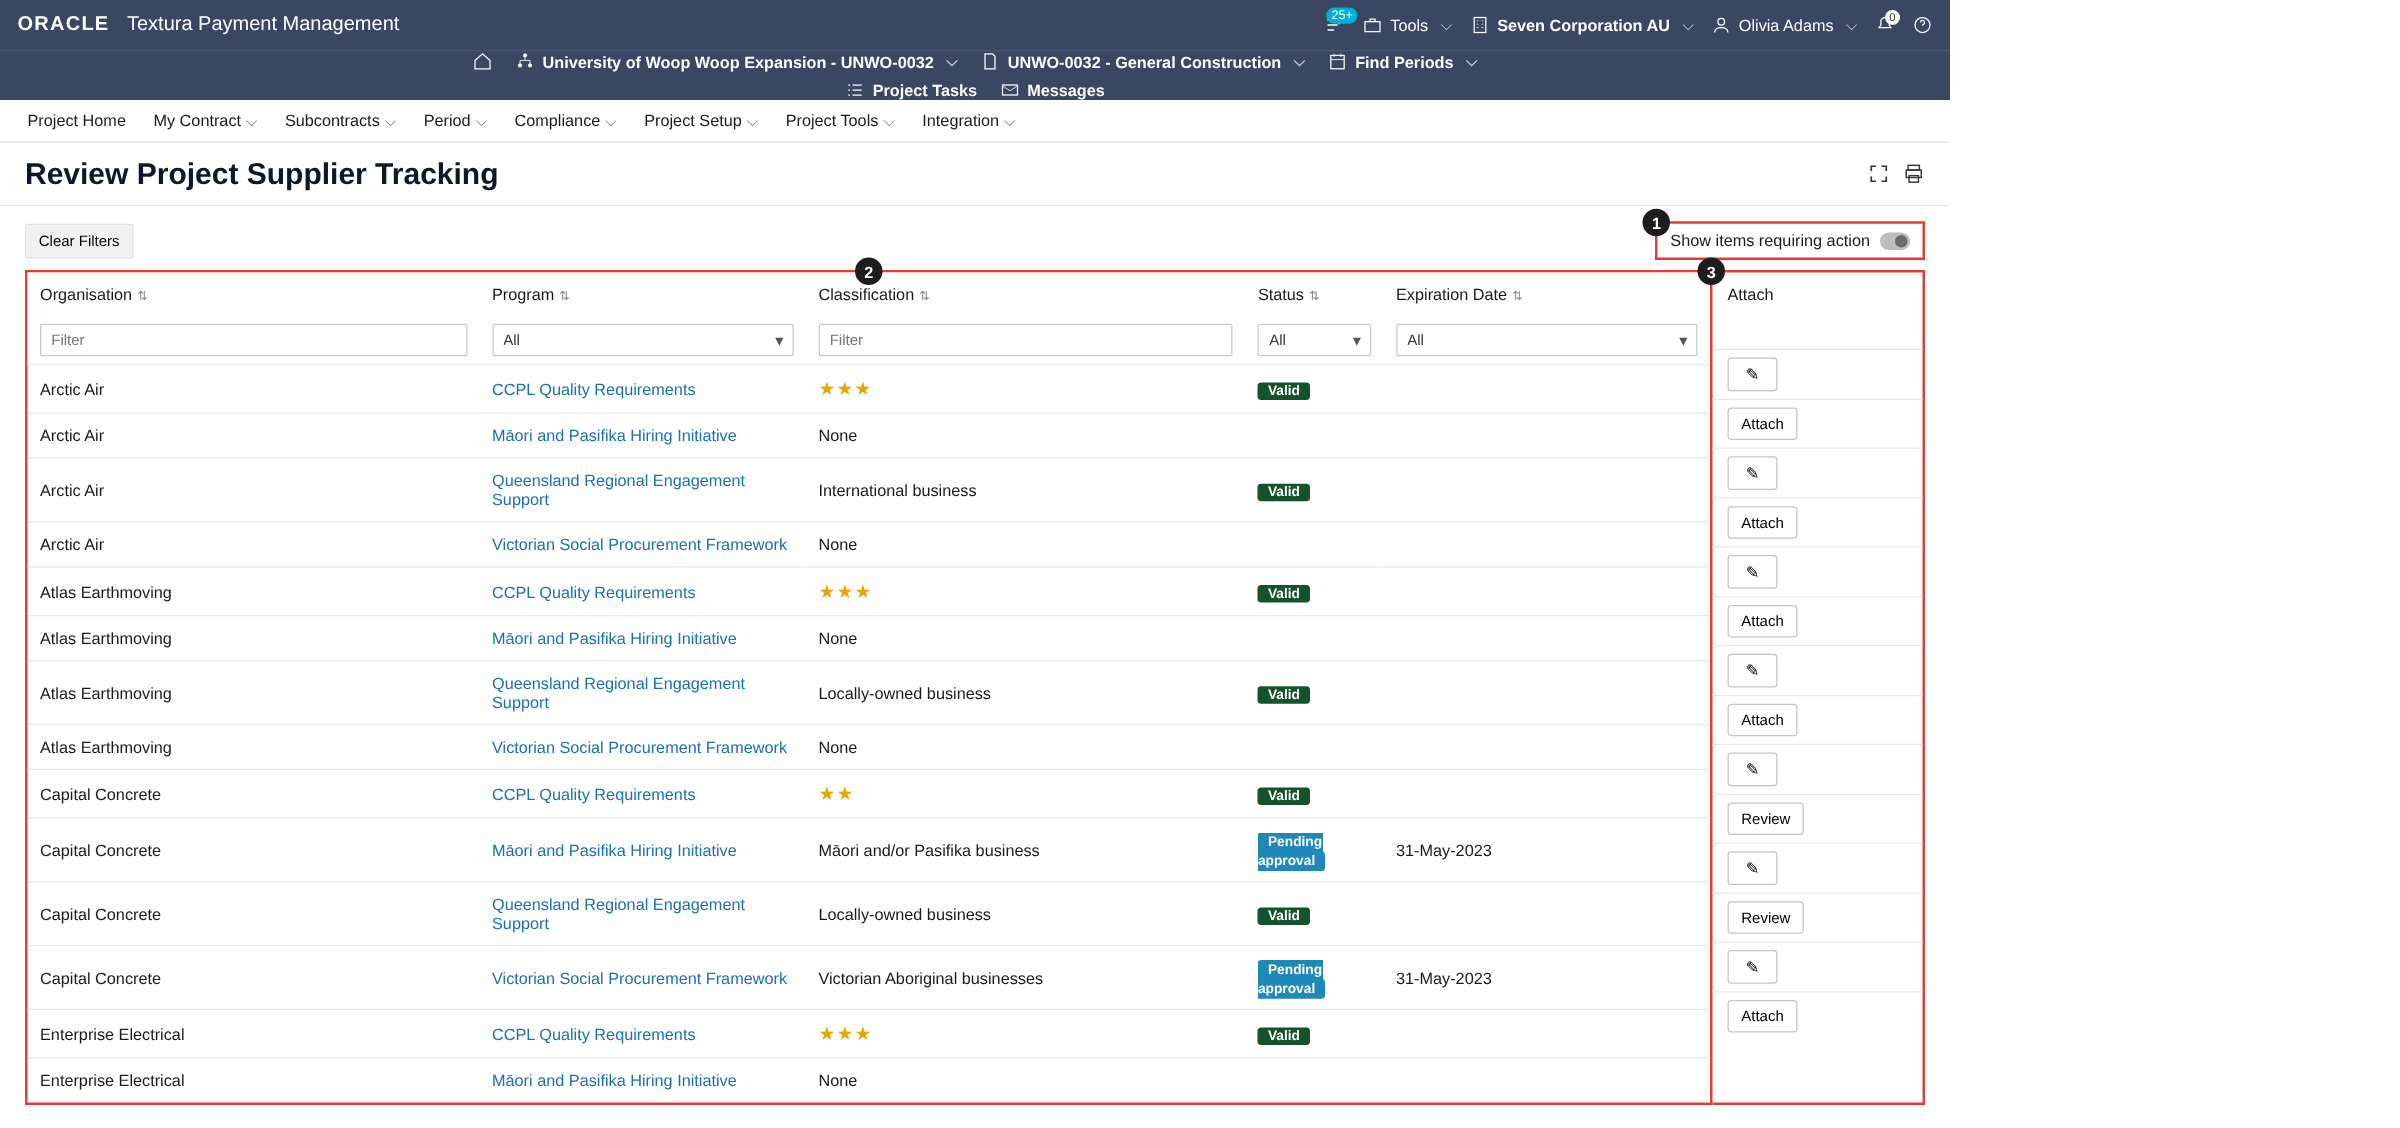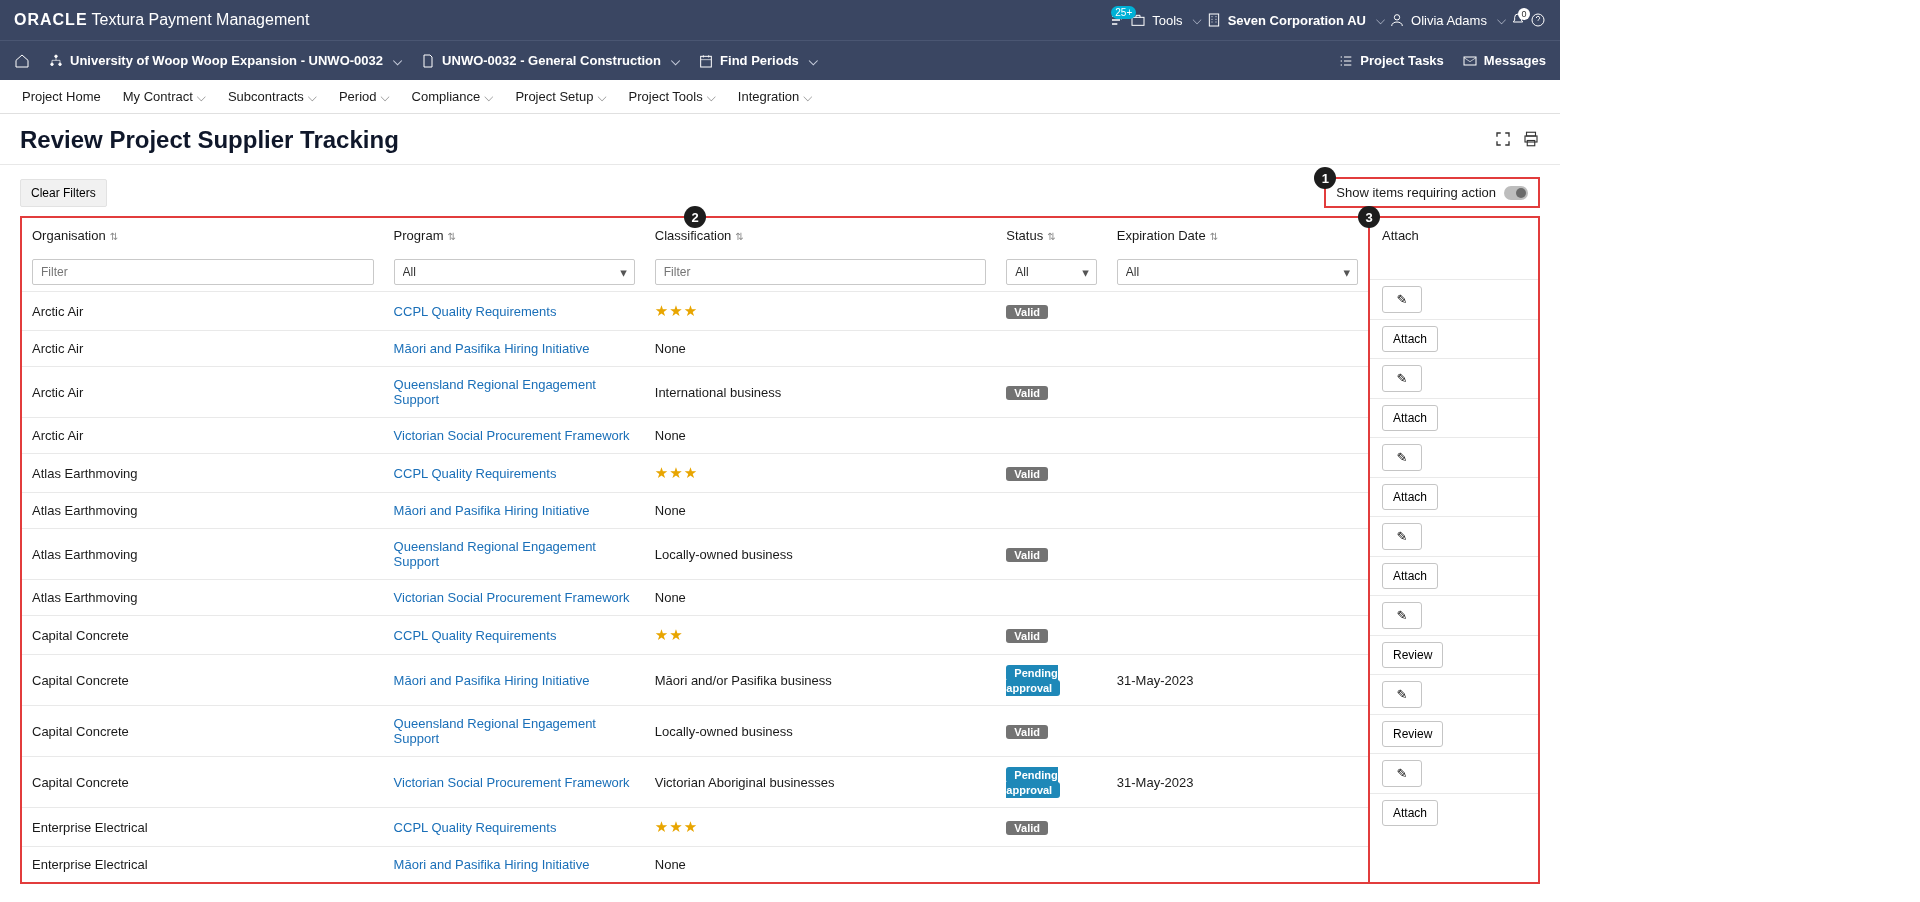--- a/index.html
+++ b/index.html
@@ -13,21 +13,21 @@
   
   .topbar {
     background: #3a4662;
     color: #fff;
     height: 40px;
     display: flex;
     align-items: center;
     padding: 0 14px;
     justify-content: space-between;
   }
-  .topbar-left, .topbar-right { display: flex; align-items: flex-start; gap: 4px; }
+  .topbar-left, .topbar-right { display: flex; align-items: flex-start; gap: 14px; }
   .oracle-logo { font-family: Arial; font-weight: 700; letter-spacing: 1px; font-size: 16px; }
   .app-title { font-size: 16px; font-weight: 400; }
   .topbar .item { display: inline-flex; align-items: center; gap: 6px; cursor: pointer; font-size: 13px; }
   .badge25 {
     position: absolute; top:-6px; right:-10px;
     background:#00b1d6; color:#fff; border-radius:8px;
     font-size:10px; padding:0 4px; line-height:13px;
   }
   .rel { position: relative; display:inline-flex; }
   .notif0 {
@@ -37,20 +37,21 @@
   }
   .chev::after { content:"⌵"; font-size:12px; margin-left:4px; color:#c6ccdb;}
   
   .secondbar {
     background: #3a4662;
     color:#fff;
     height: 40px;
     display:flex; align-items:center; justify-content:space-between;
     padding: 0 14px;
     border-top:1px solid #4a5672;
+    flex-direction:column;
   }
   .secondbar-left { display:flex; gap:18px; align-items:center; }
   .secondbar .crumb { display:inline-flex; align-items:center; gap:6px; cursor:pointer; font-size:13px; font-weight:600;}
   .secondbar-right { display:flex; gap:18px; align-items:flex-start; }
   
   .menubar {
     height: 34px;
     background:#fff; border-bottom:1px solid #e0e0e0;
     display:flex; align-items:center; gap:22px; padding:12px 22px;
     font-size:13px;
@@ -111,21 +112,21 @@
     padding:5px 8px; font-size:12px; color:#333;
   }
   .select { position:relative; }
   .select::after{ content:"▾"; position:absolute; right:8px; top:50%; transform:translateY(-50%); color:#555; pointer-events:none;}
   table.grid tbody.data tr td {
     padding:10px 10px; border-top:1px solid #e9e9e9; vertical-align:middle;
     font-size:13px;
   }
   .linkcell { color:#1a6fb8; cursor:pointer; }
   .star { color:#e8a500; font-size:15px; letter-spacing:1px;}
-  .badge-valid { background:#737373; color:#fff; border-radius:3px; padding:1px 8px; font-size:11px; font-weight:600;}
+  .badge-valid { background:#14532d; color:#fff; border-radius:3px; padding:1px 8px; font-size:11px; font-weight:600;}
   .badge-pending { background:#1e88b8; color:#fff; border-radius:3px; padding:2px 8px; font-size:11px; font-weight:600;}
   
   table.act { width:100%; border-collapse:collapse;}
   table.act th { text-align:left; font-weight:400; padding:10px 12px 6px 12px; font-size:13px;}
   table.act td { padding:6px 12px; border-top:1px solid #e9e9e9;}
   .abtn {
     border:1px solid #c5c5c5; border-radius:3px;
     padding:5px 10px; font-size:12px; background:#fff; cursor:pointer;
     min-width:40px; display:inline-flex; align-items:center; justify-content:center;
   }

